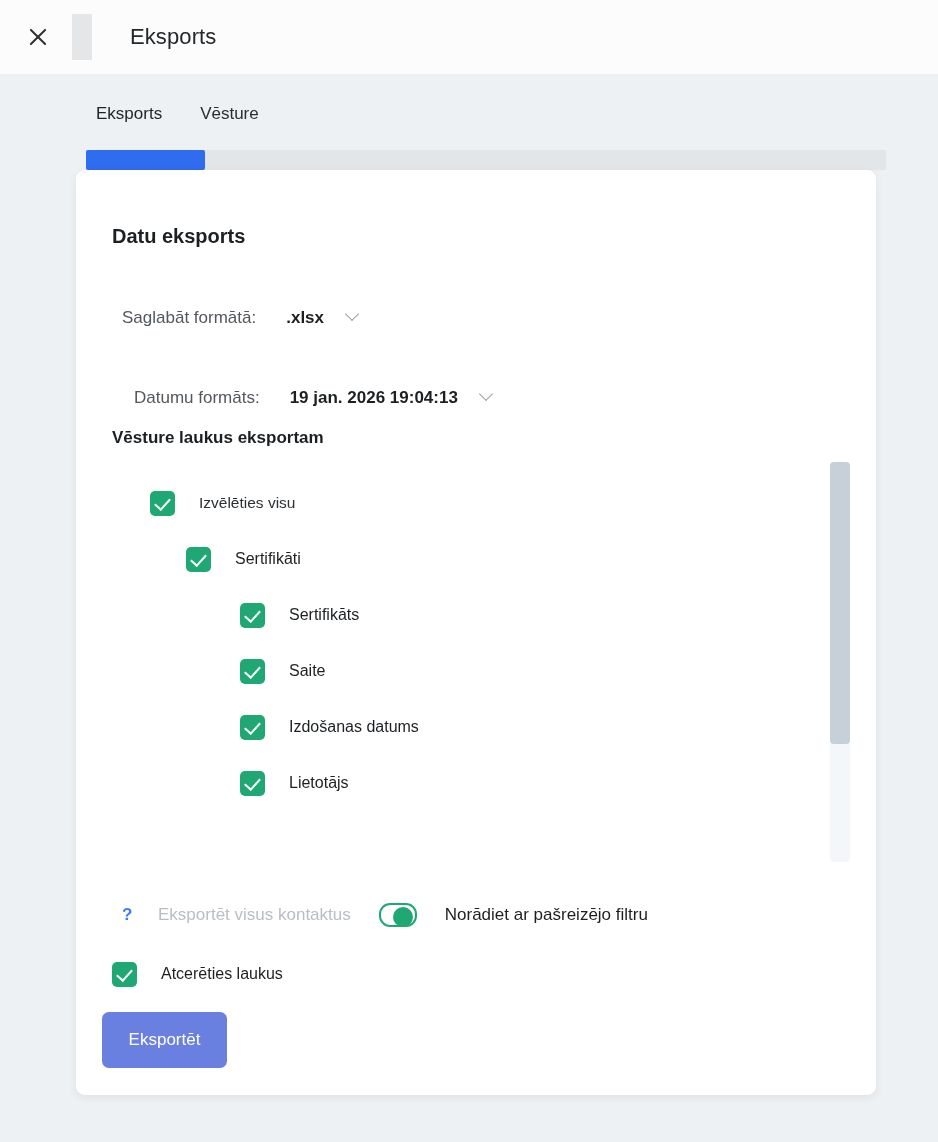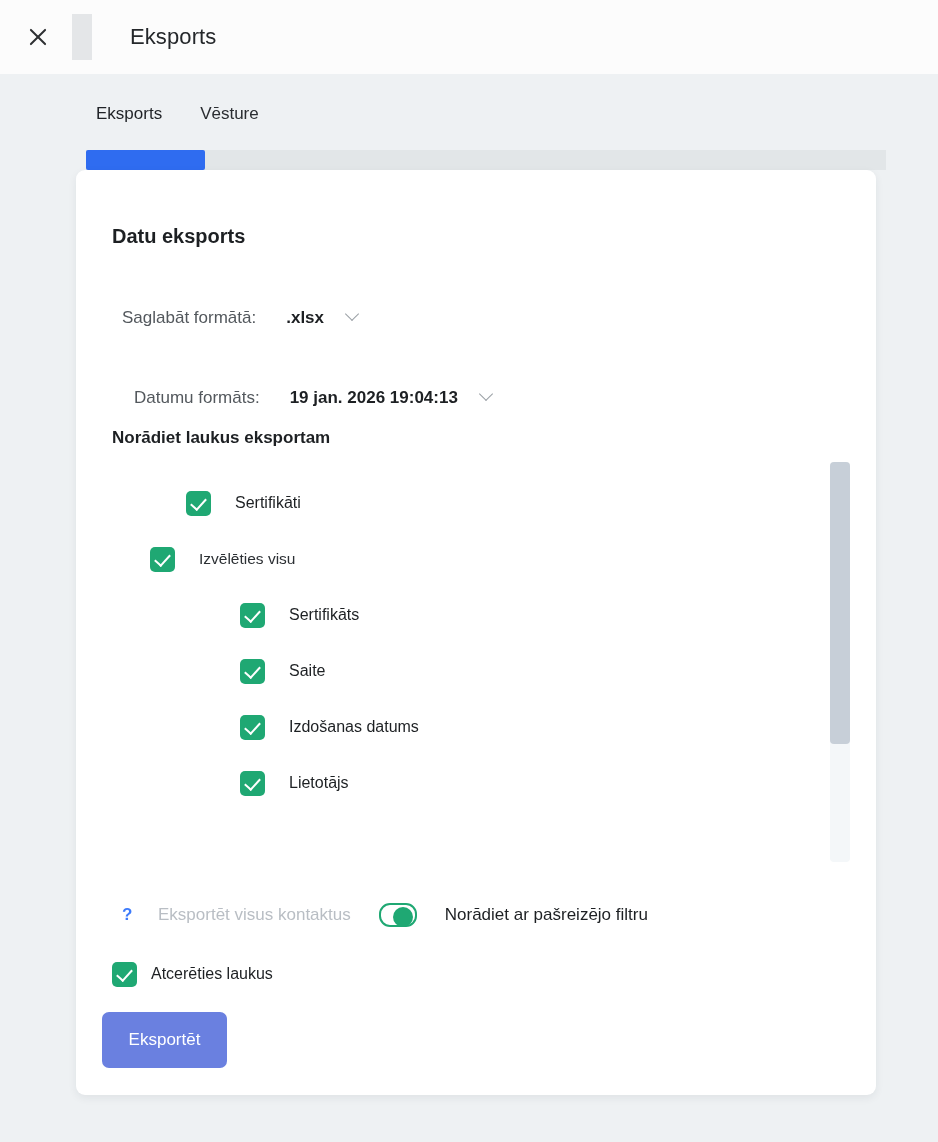--- a/index.html
+++ b/index.html
@@ -174,21 +174,21 @@
   }
   .toggle-on-label {
     margin-left: 18px; font-size: 17px; color: #1d2023;
   }
 
   
   .remember-row {
     position: absolute; left: 26px; top: 775px;
     display: flex; align-items: center; cursor: pointer;
   }
-  .remember-row .cb-label { font-size: 16px; margin-left: 4px; text-align: right; }
+  .remember-row .cb-label { font-size: 16px; margin-left: 14px; text-align: right; }
 
   
   .export-btn {
     position: absolute; left: 26px; top: 842px;
     width: 125px; height: 56px;
     background: #6a80e0; border: none; border-radius: 7px;
     color: #ffffff; font-size: 17px;
     font-family: "Liberation Sans", sans-serif;
     cursor: pointer;
   }
@@ -223,31 +223,31 @@
     <span class="field-value">.xlsx</span>
     <span class="chevron"></span>
   </div>
 
   <div class="row-inline row-date">
     <span class="field-label">Datumu formāts:</span>
     <span class="field-value">19 jan. 2026 19:04:13</span>
     <span class="chevron"></span>
   </div>
 
-  <div class="fields-heading">Norādiet laukus eksportam</div>
+  <div class="fields-heading">Vēsture laukus eksportam</div>
 
   <div class="field-list">
     <div class="field-list-inner" id="field-list-inner">
+        <div class="check-row lvl0">
+          <span class="cb"></span>
+          <span class="cb-label">Izvēlēties visu</span>
+        </div>
         <div class="check-row lvl1">
           <span class="cb"></span>
           <span class="cb-label">Sertifikāti</span>
-        </div>
-        <div class="check-row lvl0">
-          <span class="cb"></span>
-          <span class="cb-label">Izvēlēties visu</span>
         </div>
         <div class="check-row lvl2">
           <span class="cb"></span>
           <span class="cb-label">Sertifikāts</span>
         </div>
         <div class="check-row lvl2">
           <span class="cb"></span>
           <span class="cb-label">Saite</span>
         </div>
         <div class="check-row lvl2">

